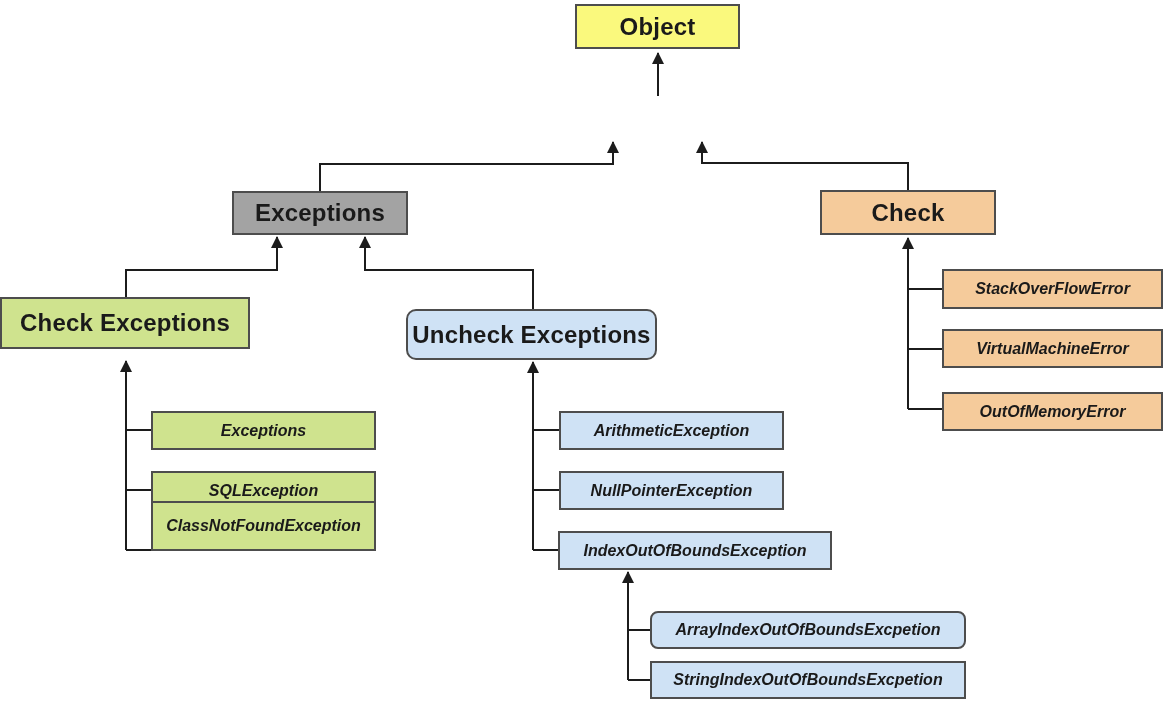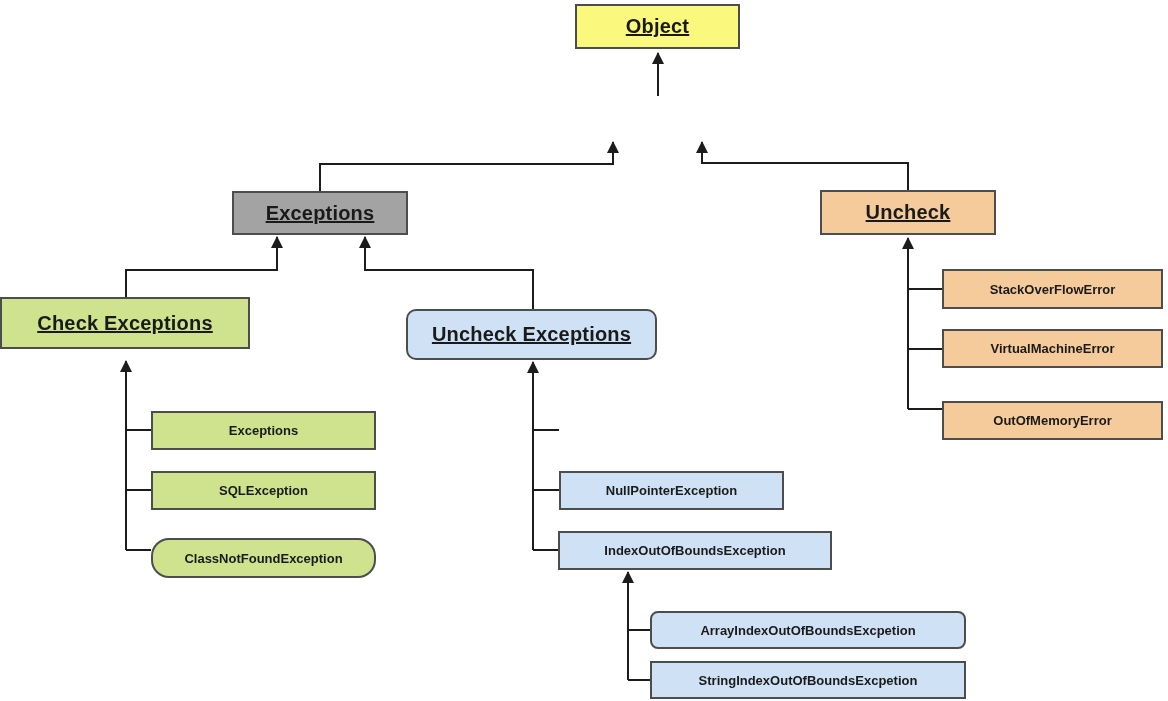--- a/index.html
+++ b/index.html
@@ -23,41 +23,41 @@
     border: 2px solid #4d4d4d;
     display: flex;
     align-items: center;
     justify-content: center;
     font-weight: bold;
     color: #1a1a1a;
     text-align: center;
     white-space: nowrap;
     z-index: 2;
   }
-  .lg { font-size: 20px; letter-spacing: 0.2px; text-decoration: underline; }
-  .sm { font-size: 13px; }
+  .lg { font-size: 24px; letter-spacing: 0.2px; }
+  .sm { font-size: 16px; font-style: italic; }
 
   
   #n-object     { left: 575px; top: 4px;   width: 165px; height: 45px; }
   #n-throwable  { left: 570px; top: 96px;  width: 176px; height: 44px; border-color: #8a7a99; }
   #n-exceptions { left: 232px; top: 191px; width: 176px; height: 44px; }
   #n-errors     { left: 820px; top: 190px; width: 176px; height: 45px; }
   #n-check      { left: 0px;   top: 297px; width: 250px; height: 52px; }
   #n-uncheck    { left: 406px; top: 309px; width: 251px; height: 51px; border-radius: 10px; }
   #n-io         { left: 151px; top: 411px; width: 225px; height: 39px; }
   #n-sql        { left: 151px; top: 471px; width: 225px; height: 39px; }
-  #n-cnf        { left: 151px; top: 538px; width: 225px; height: 40px; border-radius: 18px; }
+  #n-cnf        { left: 151px; top: 501px; width: 225px; height: 50px; }
   #n-arith      { left: 559px; top: 411px; width: 225px; height: 39px; }
   #n-np         { left: 559px; top: 471px; width: 225px; height: 39px; }
   #n-ioob       { left: 558px; top: 531px; width: 274px; height: 39px; }
   #n-aioob      { left: 650px; top: 611px; width: 316px; height: 38px; border-radius: 8px; }
   #n-sioob      { left: 650px; top: 661px; width: 316px; height: 38px; }
   #n-sofe       { left: 942px; top: 269px; width: 221px; height: 40px; }
   #n-vme        { left: 942px; top: 329px; width: 221px; height: 39px; }
-  #n-oome       { left: 942px; top: 401px; width: 221px; height: 39px; }
+  #n-oome       { left: 942px; top: 392px; width: 221px; height: 39px; }
 
   .edge {
     fill: none;
     stroke: #1c1c1c;
     stroke-width: 2;
   }
 </style>
 </head>
 <body>
 
@@ -98,32 +98,33 @@
     <polyline class="edge" points="908,289 942,289"></polyline>
     <polyline class="edge" points="908,349 942,349"></polyline>
     <polyline class="edge" points="908,409 942,409"></polyline>
   </svg>
 
   <div id="n-object" class="node lg" style="background-color: rgb(250, 249, 125);">Object</div>
 
 
   <div id="n-exceptions" class="node lg" style="background-color: #a3a3a3;">Exceptions</div>
 
-  <div id="n-errors" class="node lg" style="background-color: rgb(245, 203, 155);">Uncheck</div>
+  <div id="n-errors" class="node lg" style="background-color: rgb(245, 203, 155);">Check</div>
 
   <div id="n-check" class="node lg" style="background-color: rgb(207, 227, 142);">Check Exceptions</div>
 
   <div id="n-uncheck" class="node lg" style="background-color: rgb(207, 226, 245);">Uncheck Exceptions</div>
 
   <div id="n-io" class="node sm" style="background-color: rgb(207, 227, 142);">Exceptions</div>
 
   <div id="n-sql" class="node sm" style="background-color: rgb(207, 227, 142);">SQLException</div>
 
   <div id="n-cnf" class="node sm" style="background-color: rgb(207, 227, 142);">ClassNotFoundException</div>
 
+  <div id="n-arith" class="node sm" style="background-color: rgb(207, 226, 245);">ArithmeticException</div>
 
   <div id="n-ioob" class="node sm" style="background-color: rgb(207, 226, 245);">IndexOutOfBoundsException</div>
 
   <div id="n-np" class="node sm" style="background-color: rgb(207, 226, 245);">NullPointerException</div>
 
   <div id="n-aioob" class="node sm" style="background-color: rgb(207, 226, 245);">ArrayIndexOutOfBoundsExcpetion</div>
 
   <div id="n-sioob" class="node sm" style="background-color: rgb(207, 226, 245);">StringIndexOutOfBoundsExcpetion</div>
 
   <div id="n-sofe" class="node sm" style="background-color: rgb(245, 203, 155);">StackOverFlowError</div>

